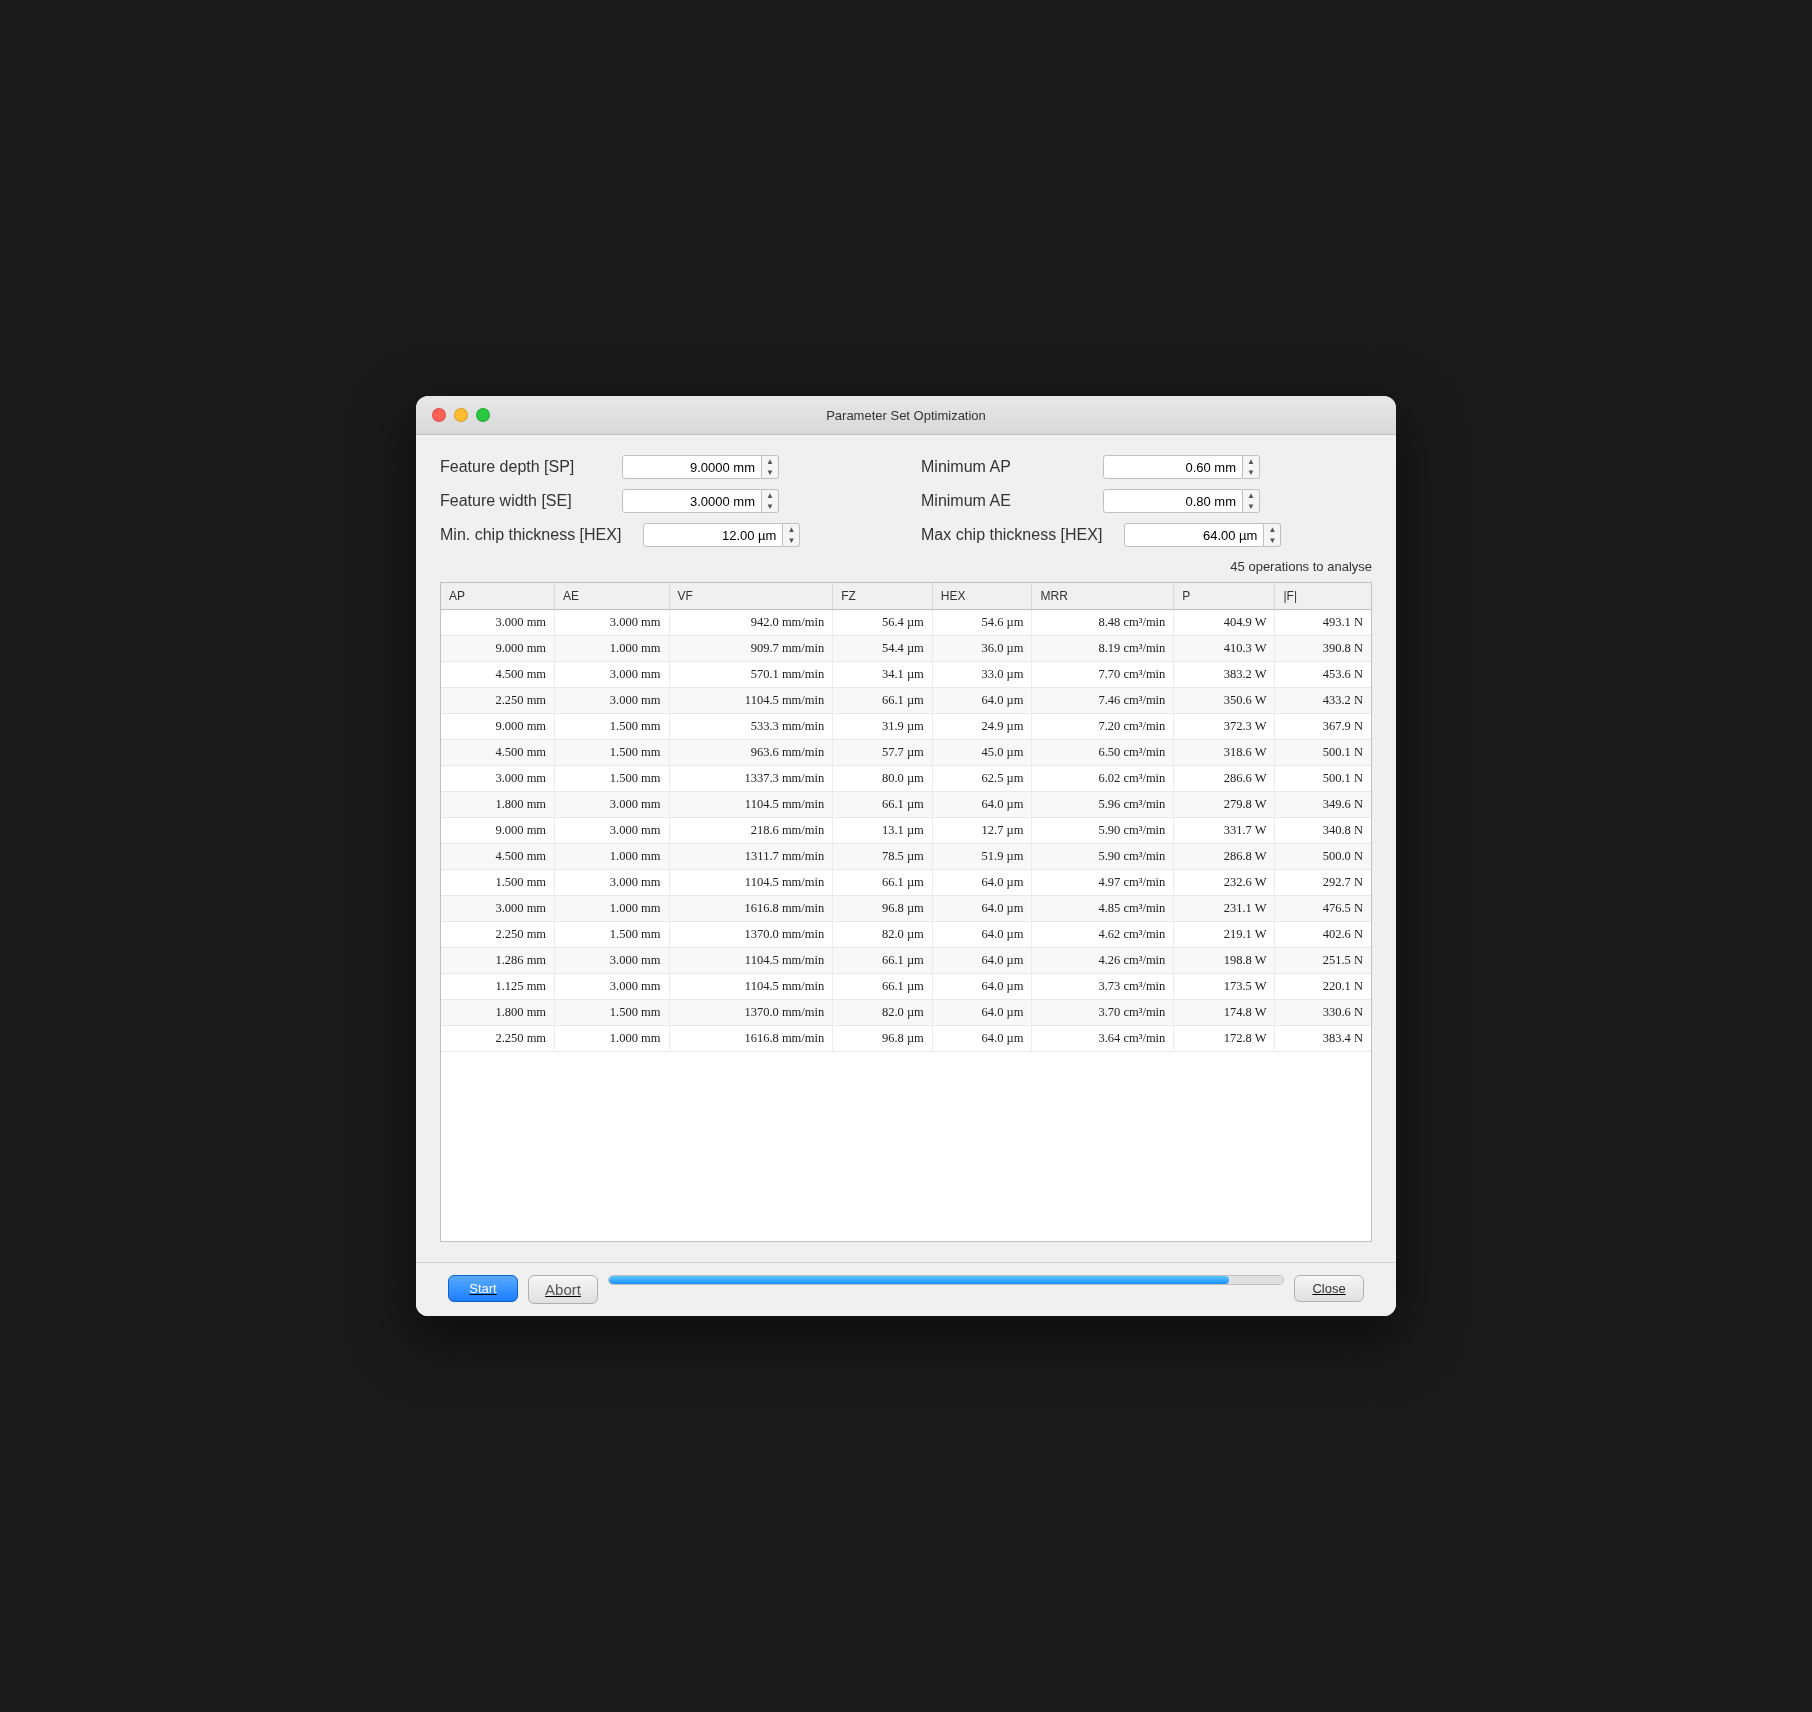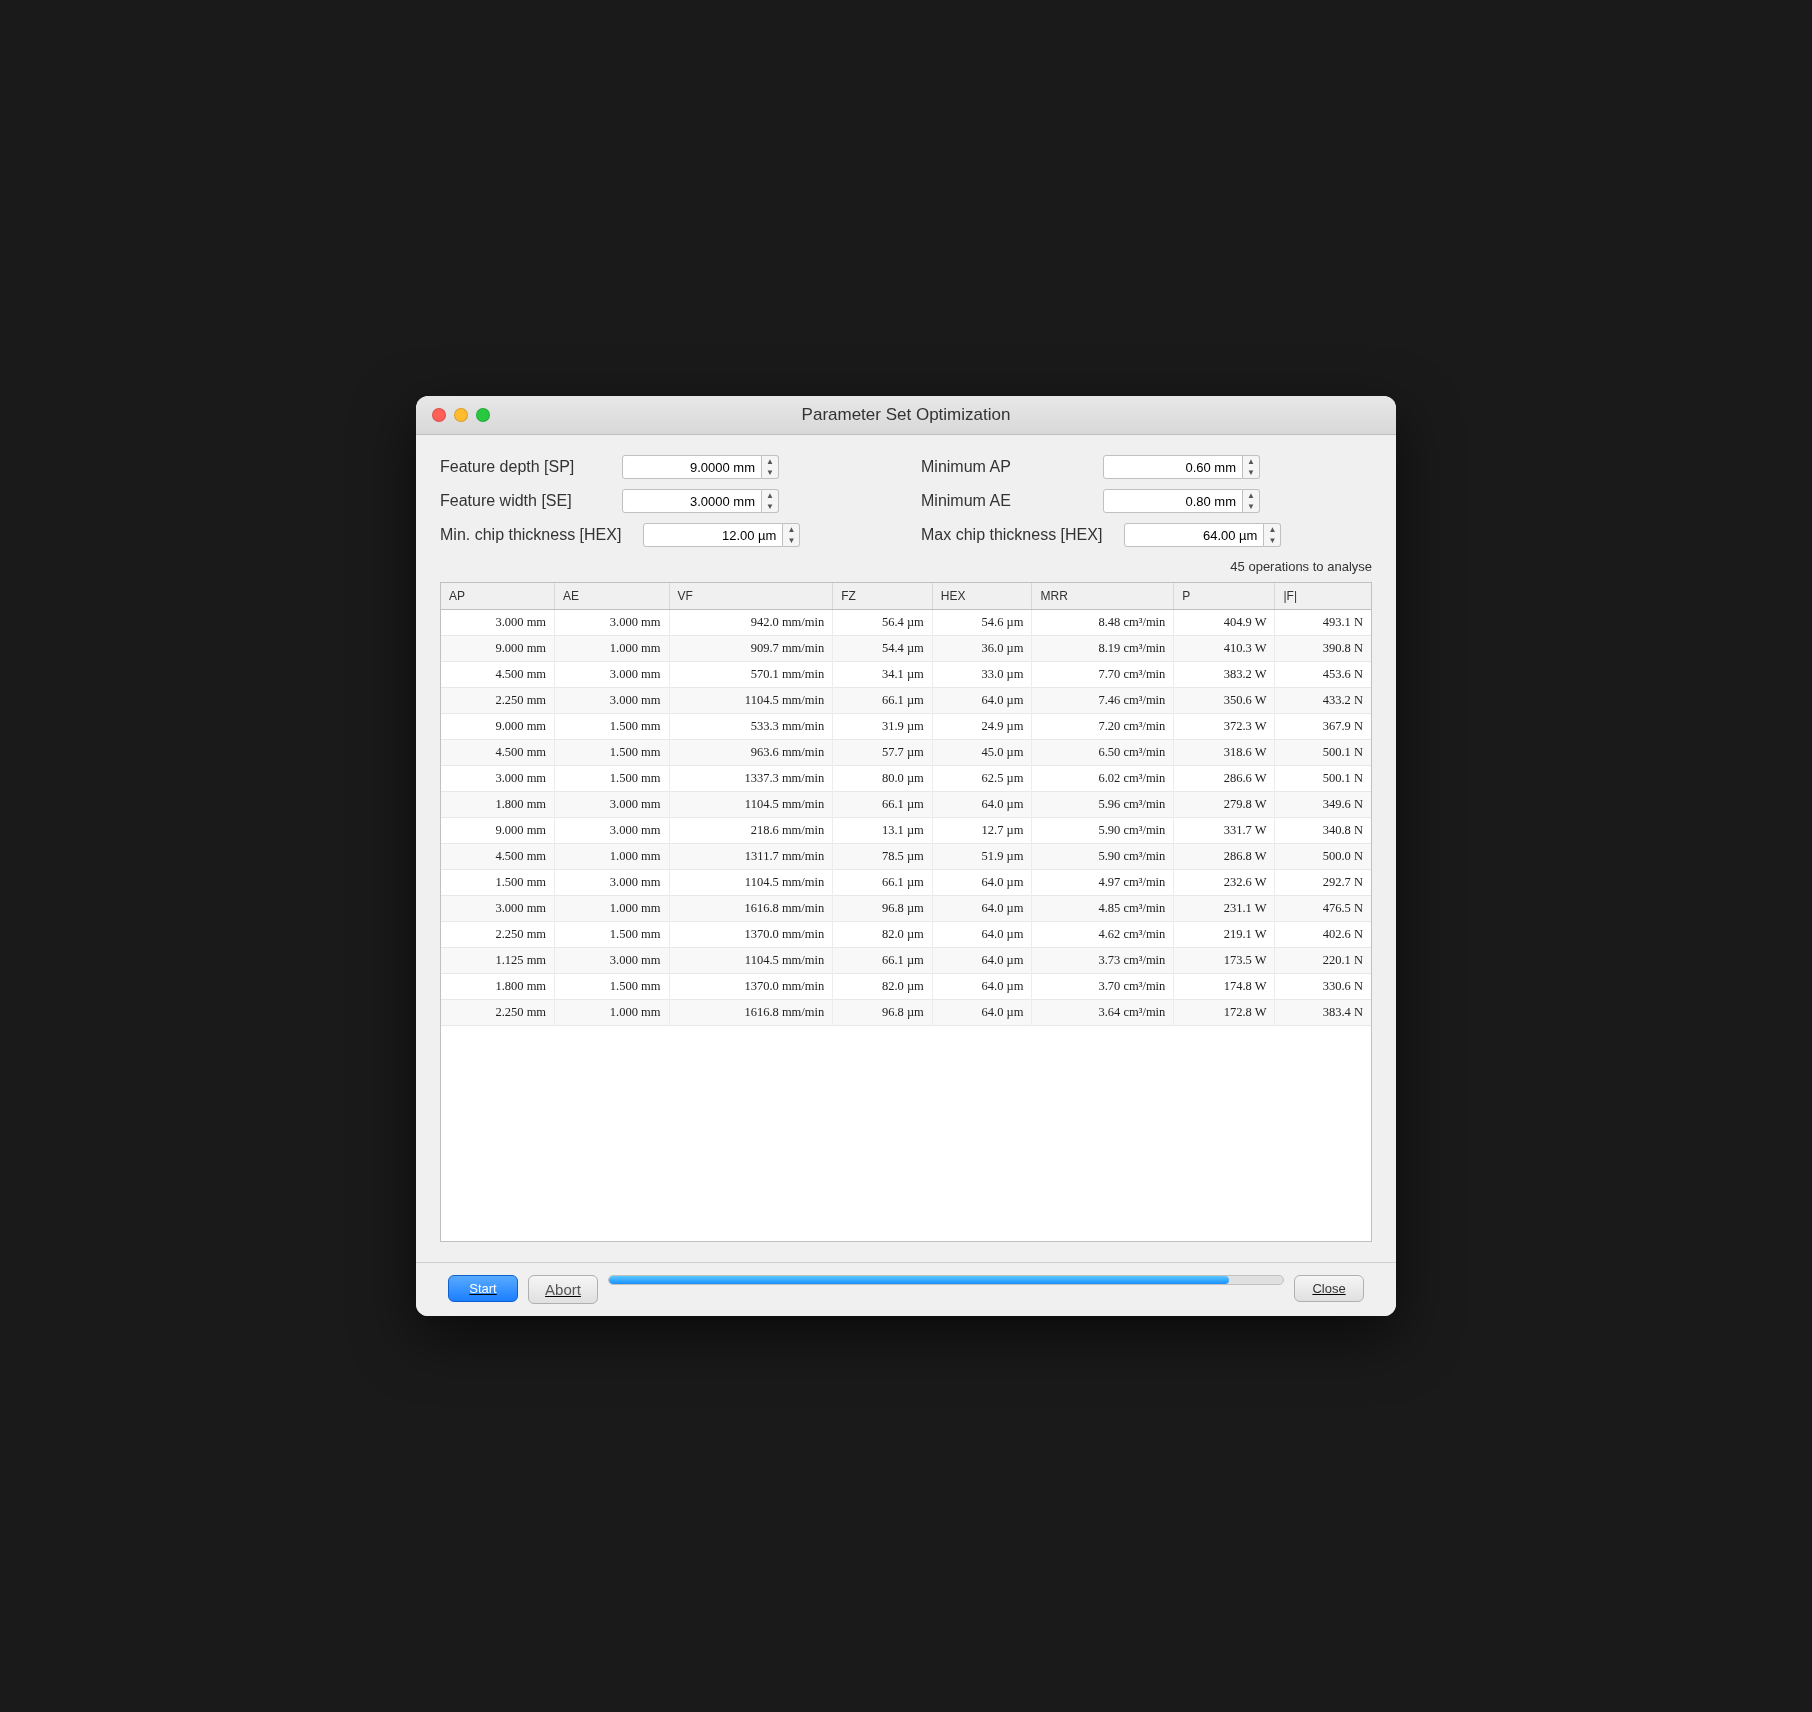--- a/index.html
+++ b/index.html
@@ -47,21 +47,21 @@
     }
 
     .traffic-light.close { background: #ff5f57; }
     .traffic-light.minimize { background: #febc2e; }
     .traffic-light.maximize { background: #28c840; }
 
     .titlebar-title {
       position: absolute;
       left: 50%;
       transform: translateX(-50%);
-      font-size: 17px;
+      font-size: 13px;
       color: #333;
       font-weight: 500;
     }
 
     .content {
       padding: 20px 24px;
       flex: 1;
       display: flex;
       flex-direction: column;
     }
@@ -475,20 +475,30 @@
               <td>2.250 mm</td>
               <td>1.500 mm</td>
               <td>1370.0 mm/min</td>
               <td>82.0 µm</td>
               <td>64.0 µm</td>
               <td>4.62 cm³/min</td>
               <td>219.1 W</td>
               <td>402.6 N</td>
             </tr>
             <tr>
+              <td>1.286 mm</td>
+              <td>3.000 mm</td>
+              <td>1104.5 mm/min</td>
+              <td>66.1 µm</td>
+              <td>64.0 µm</td>
+              <td>4.26 cm³/min</td>
+              <td>198.8 W</td>
+              <td>251.5 N</td>
+            </tr>
+            <tr>
               <td>1.125 mm</td>
               <td>3.000 mm</td>
               <td>1104.5 mm/min</td>
               <td>66.1 µm</td>
               <td>64.0 µm</td>
               <td>3.73 cm³/min</td>
               <td>173.5 W</td>
               <td>220.1 N</td>
             </tr>
             <tr>

